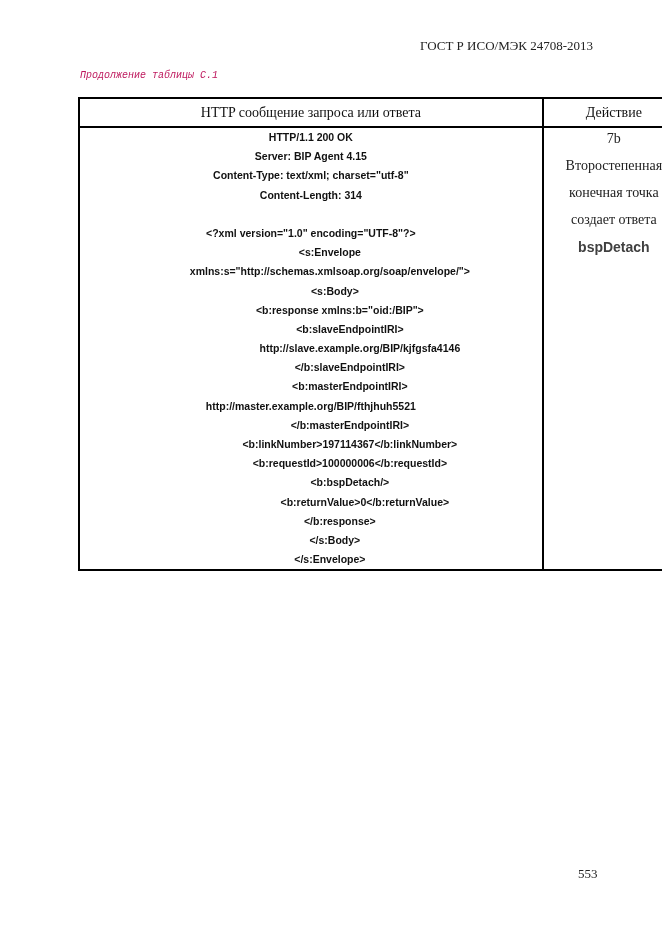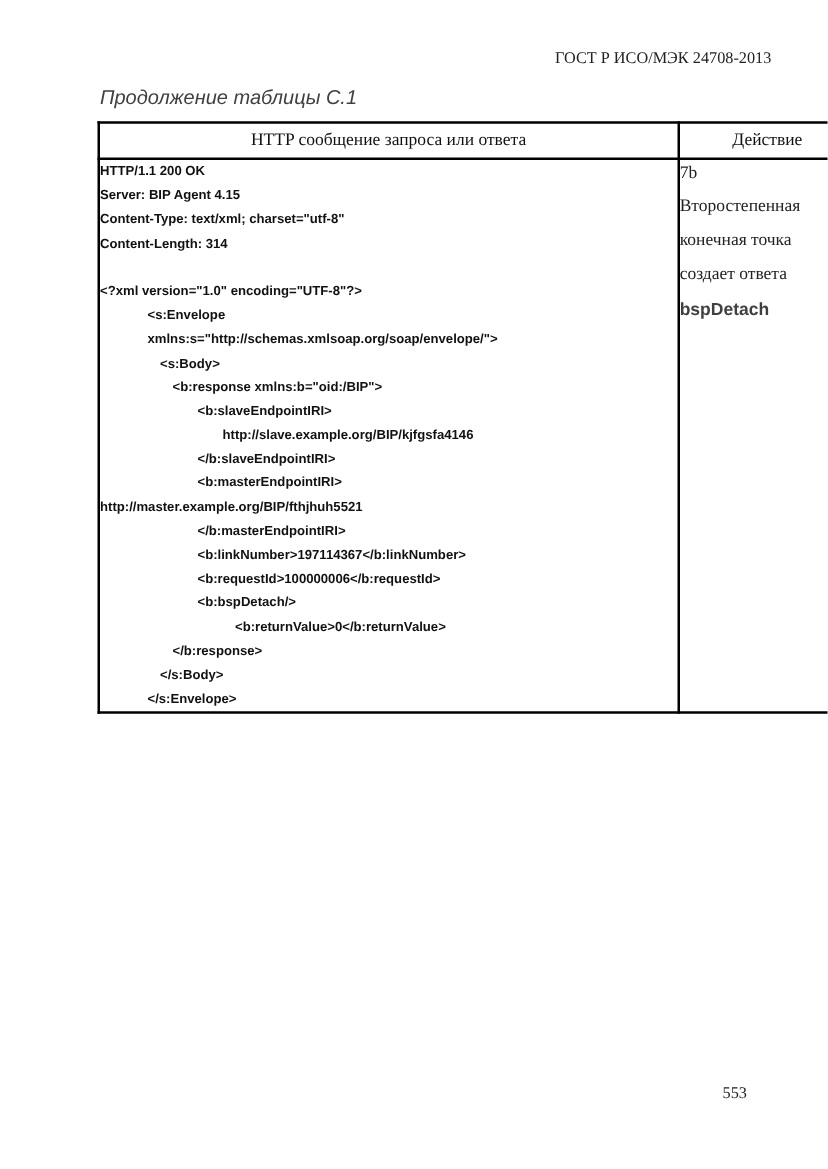--- a/index.html
+++ b/index.html
@@ -1,29 +1,29 @@
 <!DOCTYPE html>
 <html><head>
 <meta charset="utf-8">
 <style>
   html, body { margin: 0; padding: 0; background: #ffffff; }
   body { width: 662px; height: 935px; position: relative; overflow: hidden; color: #111; }
   .header-std {
-    position: absolute; left: 444px; top: 38px;
+    position: absolute; left: 420px; top: 38px;
     font-family: "Liberation Serif", serif; font-size: 13px; color: #222;
   }
   .caption {
     position: absolute; left: 80px; top: 70px;
-    font-family: Liberation Sans, sans-serif; font-style: italic; font-size: 16px; color: #404040;
+    font-family: Liberation Mono, monospace; font-style: italic; font-size: 10px; color: #be185d;
   }
   table.main {
     position: absolute; left: 78px; top: 97px;
     width: 608px; border-collapse: collapse;
   }
-  table.main th, table.main td { border: 2px solid #000; padding: 0; vertical-align: top; }
+  table.main th, table.main td { border: 2px solid #000; padding: 0; vertical-align: top; text-align: center; }
   table.main th {
     font-family: "Liberation Serif", serif; font-weight: normal; font-size: 14px;
     height: 27px; text-align: center; vertical-align: middle;
   }
   th.col-msg { width: 412px; }
   th.col-act { width: 125px; }
   td.cell-msg { height: 438px; padding: 2px 0 0 6px; }
   td.cell-act { padding: 2px 0 0 6px; }
   .code-line {
     font-family: "Liberation Sans", sans-serif; font-weight: bold; font-size: 10.5px;

